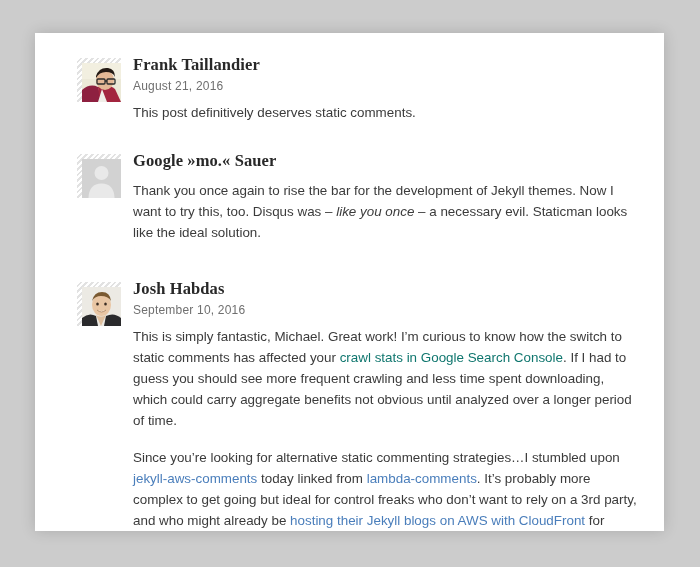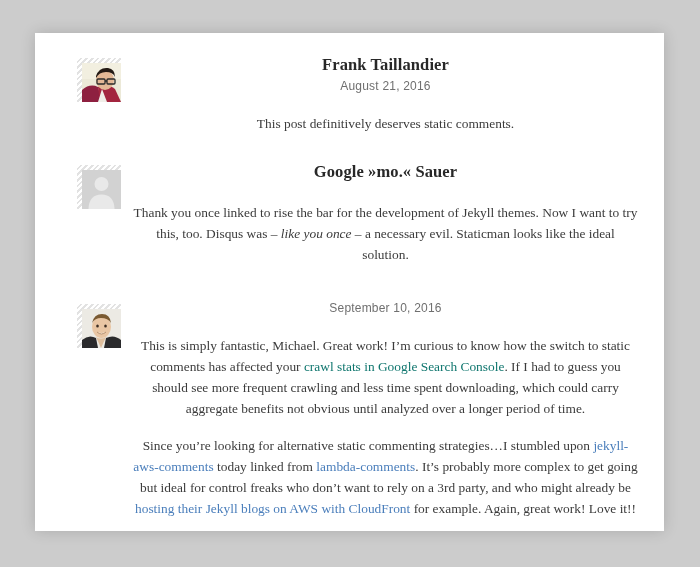--- a/index.html
+++ b/index.html
@@ -33,21 +33,20 @@
     background: #ffffff;
     box-shadow: 0 0 14px rgba(0,0,0,0.16);
     overflow: hidden;
   }
 
   
   .comment-list {
     padding: 22px 0 0 0;
     margin: 0;
     list-style: none;
-    text-align: center;
   }
   .comment {
     position: relative;
     padding: 0 0 0 77px;
     margin: 0 26px 0 21px;
   }
   .comment.comment-2 { margin-top: 28px; }
   .comment.comment-3 { margin-top: 36px; }
 
   
@@ -94,22 +93,22 @@
     display: block;
     margin-top: 3px;
     font-family: "Liberation Sans", "DejaVu Sans", sans-serif;
     font-size: 12px;
     color: #6f6f6f;
     letter-spacing: 0.2px;
   }
 
   
   .comment-body {
-    margin-top: 20px;
-    font-family: Liberation Serif, serif;
+    margin-top: 9px;
+    font-family: Liberation Sans, sans-serif;
     font-size: 13.4px;
     line-height: 21px;
     color: #3b3b3b;
   }
   .comment-body p {
     margin: 0 0 16px 0;
   }
   .comment-body p:last-child { margin-bottom: 0; }
   .comment-body em { font-style: italic; }
 
@@ -158,41 +157,42 @@
           <div class="avatar">
             <svg viewBox="0 0 39 39" xmlns="http://www.w3.org/2000/svg">
               <rect width="39" height="39" fill="#d2d2d2"></rect>
               <circle cx="19.5" cy="14" r="7" fill="#e9e9e9"></circle>
               <path d="M6.5 39 Q7 24.5 19.5 24.5 Q32 24.5 32.5 39 Z" fill="#e9e9e9"></path>
             </svg>
           </div>
         </div>
         <h4 class="comment-name">Google »mo.« Sauer</h4>
         <div class="comment-body">
-          <p><span>Thank you once linked to rise the bar for the development of Jekyll themes. Now I want to try this, too. Disqus was – </span><em>like you once</em><span> – a necessary evil. Staticman looks like the ideal solution.</span></p>
+          <p><span>Thank you once again to rise the bar for the development of Jekyll themes. Now I want to try this, too. Disqus was – </span><em>like you once</em><span> – a necessary evil. Staticman looks like the ideal solution.</span></p>
         </div>
       </div>
       <div class="comment comment-3">
         <div class="avatar-wrap">
           <div class="avatar-hatch"></div>
           <div class="avatar">
             <svg viewBox="0 0 39 39" xmlns="http://www.w3.org/2000/svg">
               <rect width="39" height="39" fill="#eceae4"></rect>
               <path d="M0 31 Q7 25 14 29 L16 39 L0 39 Z" fill="#2a2a2c"></path>
               <path d="M24 29 Q32 25 39 31 L39 39 L22 39 Z" fill="#2a2a2c"></path>
               <path d="M14 28 L19 39 L24 28 Q19 31 14 28 Z" fill="#dfbf9e"></path>
               <ellipse cx="19.5" cy="18" rx="9.5" ry="11" fill="#e9c6a4"></ellipse>
               <path d="M10 14 Q12 5 20 5 Q28 5 29 14 Q26 9 19 9 Q13 9 10 14 Z" fill="#7a5a32"></path>
               <ellipse cx="15.5" cy="17" rx="1.3" ry="1.5" fill="#3a2c22"></ellipse>
               <ellipse cx="23.5" cy="17" rx="1.3" ry="1.5" fill="#3a2c22"></ellipse>
               <path d="M15 23 Q19.5 26.5 24 23 Q19.5 25 15 23 Z" fill="#ffffff"></path>
               <path d="M15 23 Q19.5 27 24 23" fill="none" stroke="#b08a68" stroke-width="0.9"></path>
             </svg>
           </div>
         </div>
+        <h4 class="comment-name">Josh Habdas</h4>
         <span class="comment-date">September 10, 2016</span>
         <div class="comment-body">
           <p><span>This is simply fantastic, Michael. Great work! I’m curious to know how the switch to static comments has affected your </span><a href="#" class="inline-link muted">crawl stats in Google Search Console</a><span>. If I had to guess you should see more frequent crawling and less time spent downloading, which could carry aggregate benefits not obvious until analyzed over a longer period of time.</span></p>
           <p><span>Since you’re looking for alternative static commenting strategies…I stumbled upon </span><a href="#" class="inline-link">jekyll-aws-comments</a><span> today linked from </span><a href="#" class="inline-link">lambda-comments</a><span>. It’s probably more complex to get going but ideal for control freaks who don’t want to rely on a 3rd party, and who might already be </span><a href="#" class="inline-link">hosting their Jekyll blogs on AWS with CloudFront</a><span> for example. Again, great work! Love it!!</span></p>
         </div>
       </div>
     </div>
 </div>
 
 </body></html>

